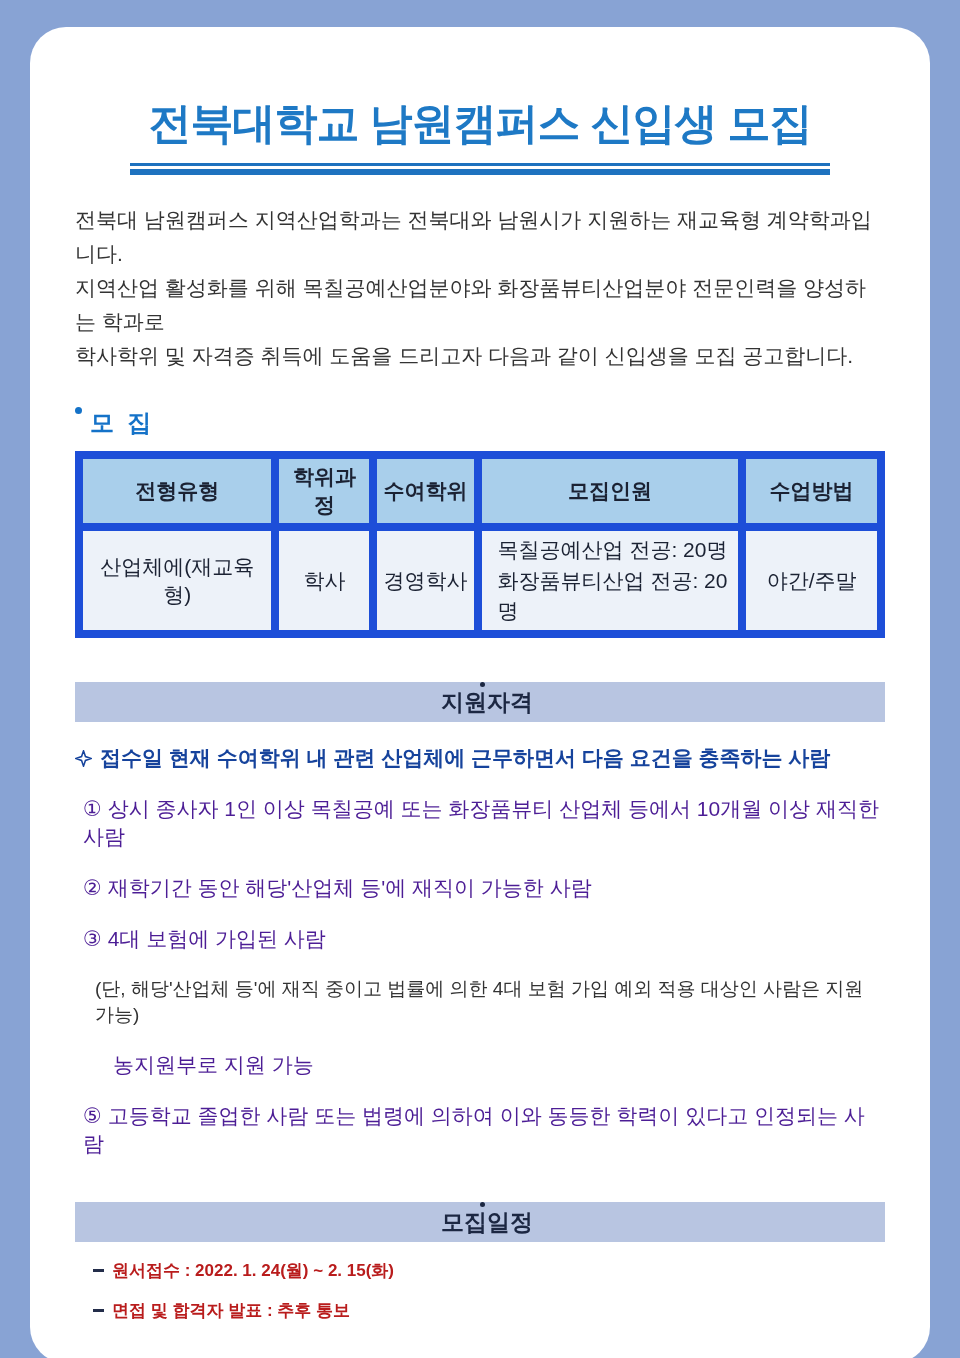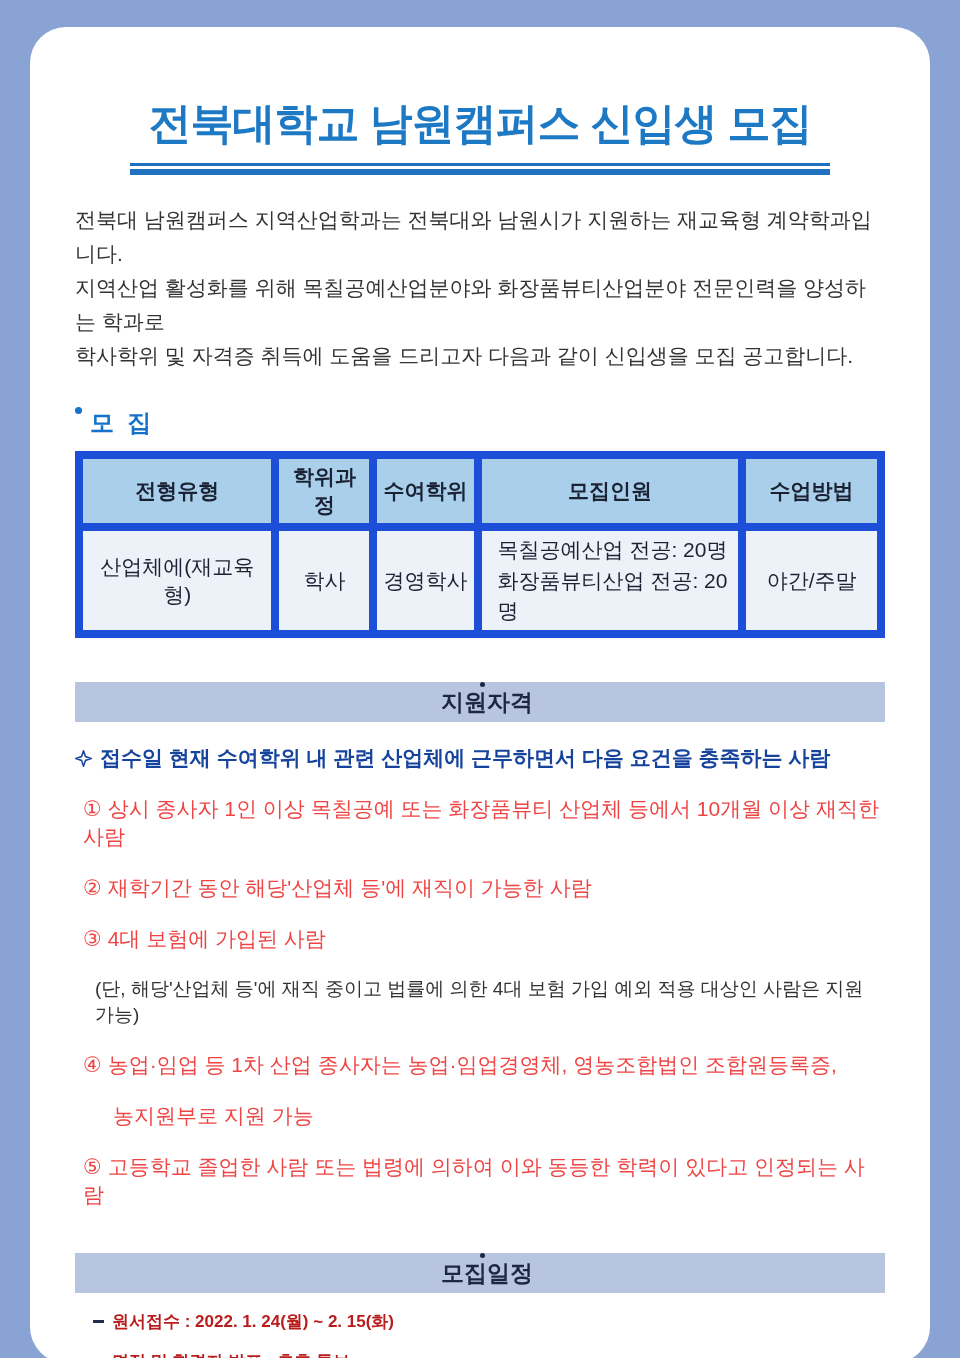--- a/index.html
+++ b/index.html
@@ -59,21 +59,21 @@
   .dot-navy{
     width:5px;height:5px;border-radius:50%;background:#1c2742;
     display:inline-block;margin-right:10px;flex:0 0 auto;
   }
   
   .lead-line{
     margin-top:22px;display:flex;align-items:center;
     font-size:21px;font-weight:800;color:#16439c;
   }
   .star-icon{margin-right:8px;flex:0 0 auto;}
-  .elig-item{margin-top:23px;font-size:21px;color:#ef4444;padding-left:8px;}
+  .elig-item{margin-top:23px;font-size:21px;color:#4c1d95;padding-left:8px;}
   .elig-sub{font-size:19px;padding-left:20px;color:#333333;}
   .elig-cont{padding-left:38px;}
   
   .sched-item{
     margin-top:17px;padding-left:18px;display:flex;align-items:center;
     font-size:17px;color:#b91c1c;
   }
   .dash{
     width:11px;height:3px;background:#232d4a;display:inline-block;
     margin-right:8px;flex:0 0 auto;
@@ -136,21 +136,20 @@
     <svg class="star-icon" width="17" height="17" viewBox="0 0 20 20">
       <path d="M10 1 L12.3 7.7 L19 10 L12.3 12.3 L10 19 L7.7 12.3 L1 10 L7.7 7.7 Z" fill="none" stroke="#16439c" stroke-width="1.8"></path>
     </svg>
     <span>접수일 현재 수여학위 내 관련 산업체에 근무하면서 다음 요건을 충족하는 사람</span>
   </div>
 
   <div class="elig-item">① 상시 종사자 1인 이상 목칠공예 또는 화장품뷰티 산업체 등에서 10개월 이상 재직한 사람</div>
   <div class="elig-item">② 재학기간 동안 해당'산업체 등'에 재직이 가능한 사람</div>
   <div class="elig-item">③ 4대 보험에 가입된 사람</div>
   <div class="elig-item elig-sub">(단, 해당'산업체 등'에 재직 중이고 법률에 의한 4대 보험 가입 예외 적용 대상인 사람은 지원 가능)</div>
-  <div class="elig-item">④ 농업·임업 등 1차 산업 종사자는 농업·임업경영체, 영농조합법인 조합원등록증,</div>
   <div class="elig-item elig-cont">농지원부로 지원 가능</div>
   <div class="elig-item">⑤ 고등학교 졸업한 사람 또는 법령에 의하여 이와 동등한 학력이 있다고 인정되는 사람</div>
 
   <div class="section-bar">
     <span class="dot-navy"></span>
     <span>모집일정</span>
   </div>
 
   <div class="sched-item">
     <span class="dash"></span>

